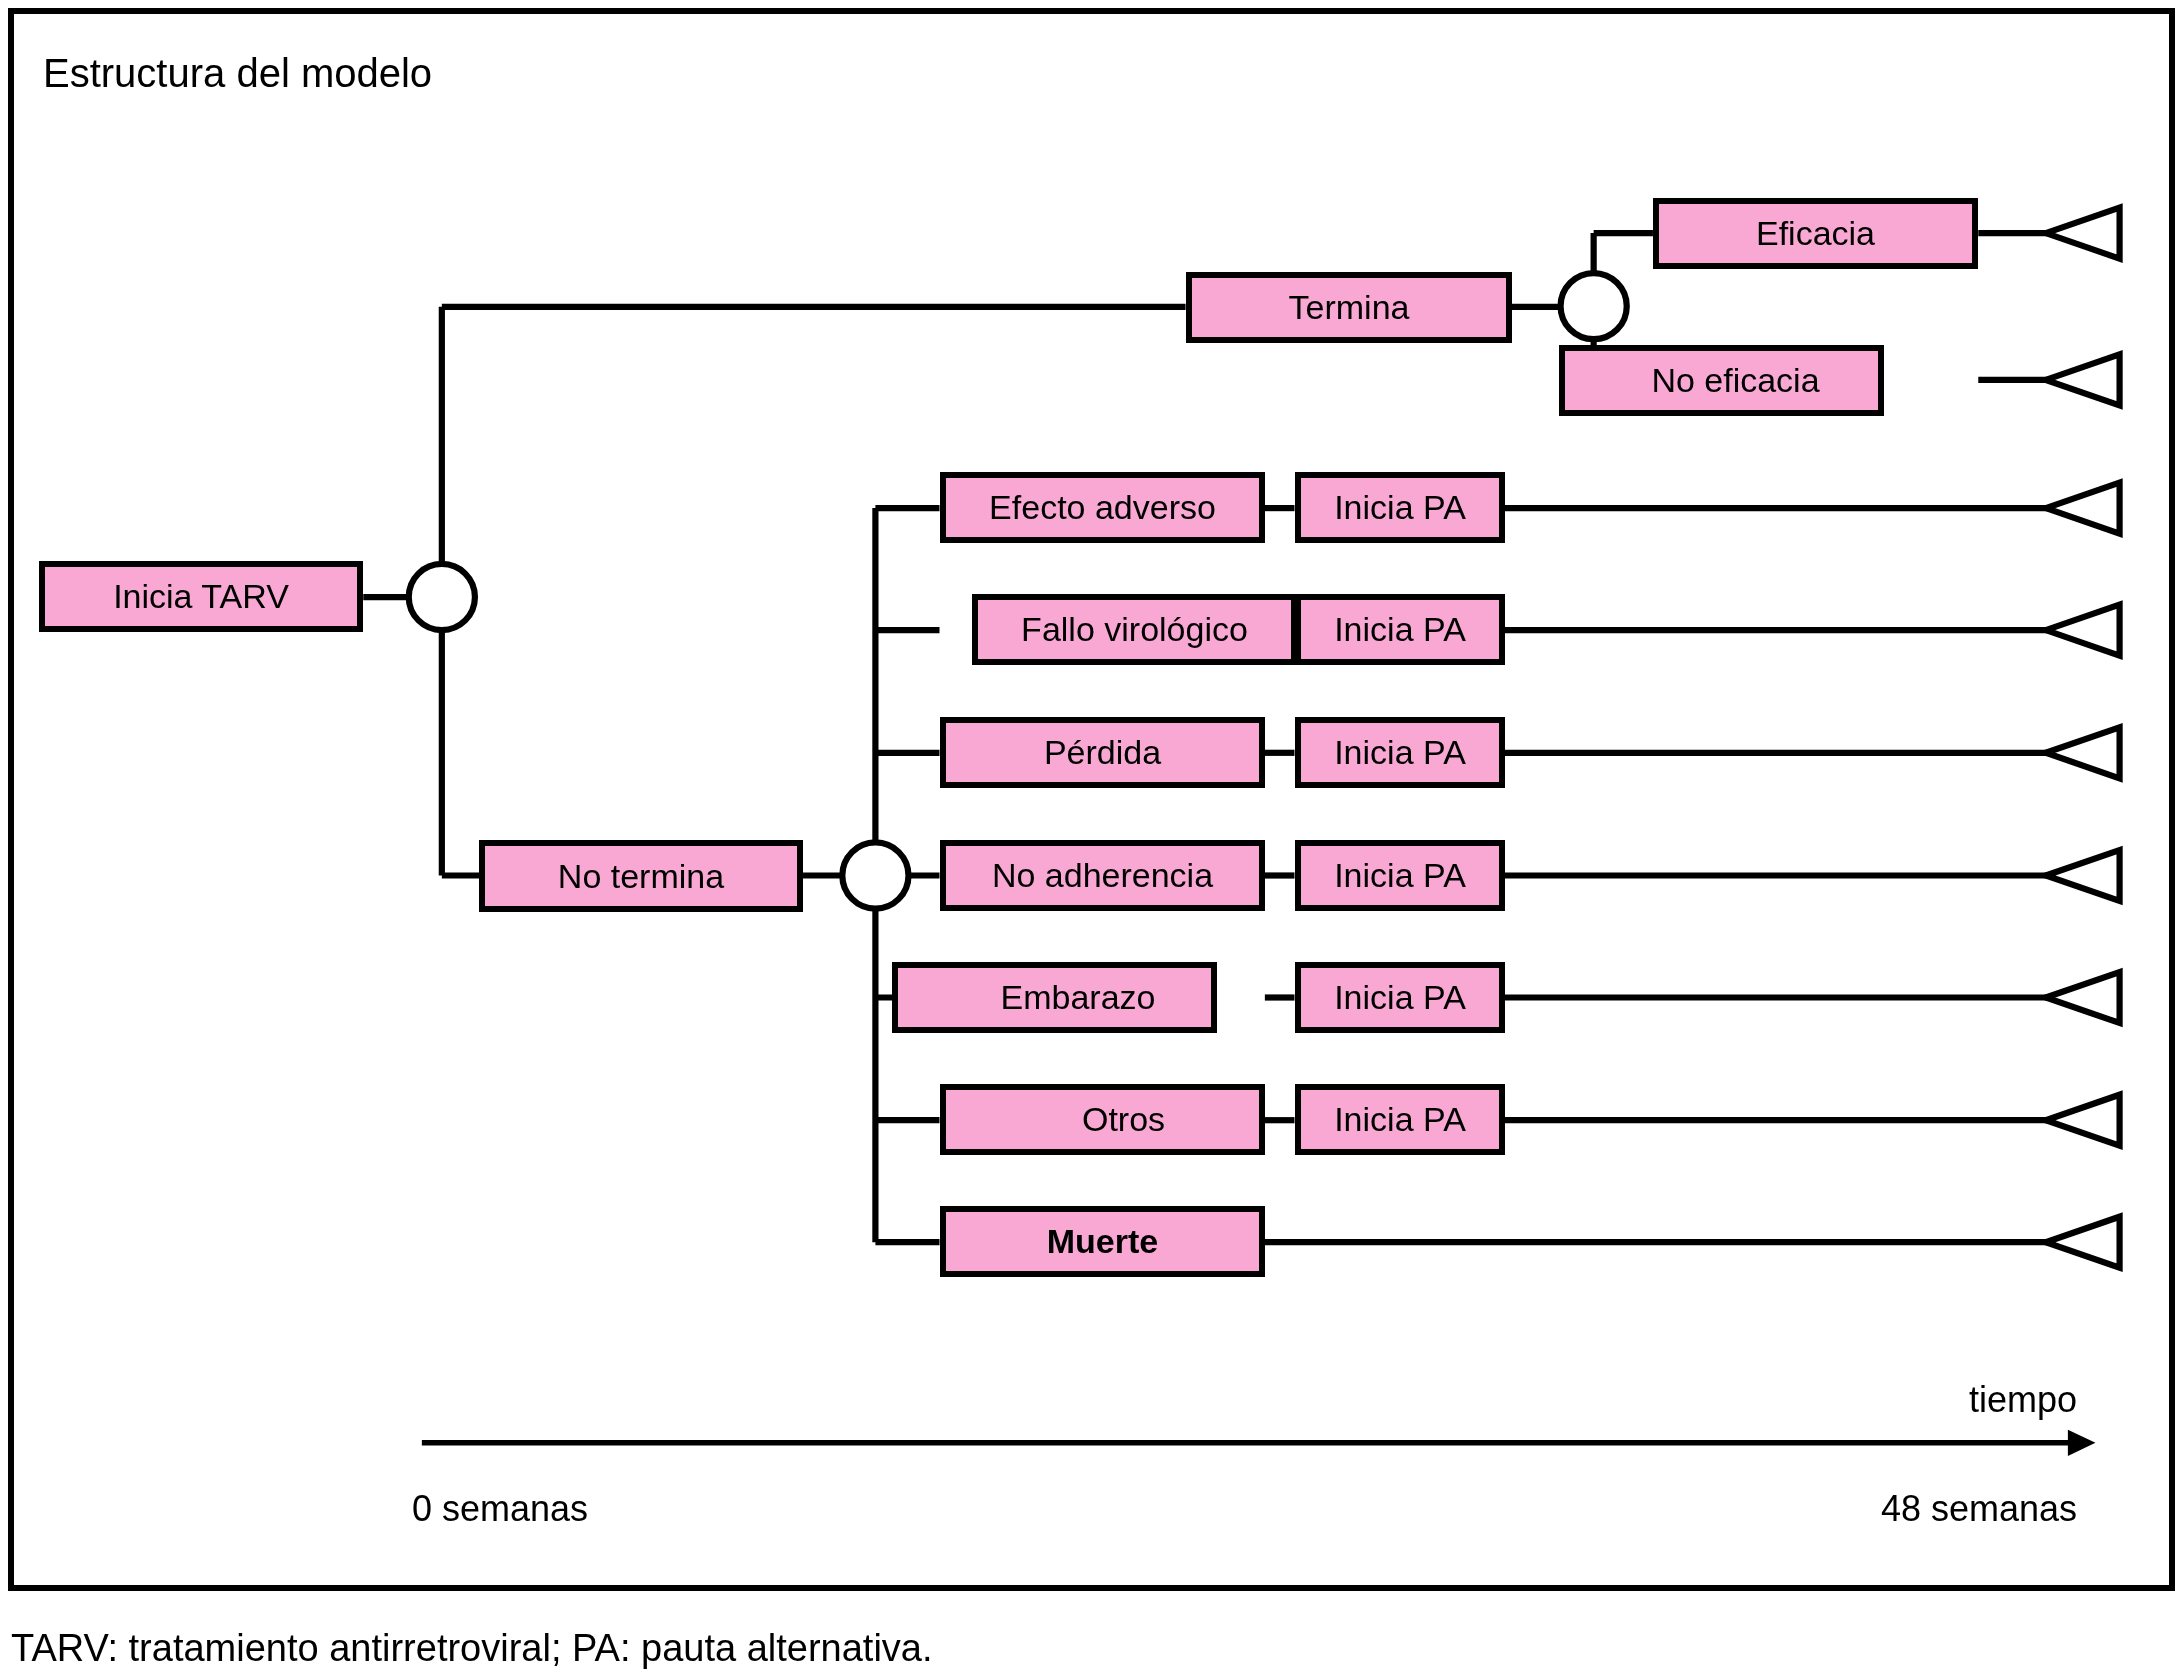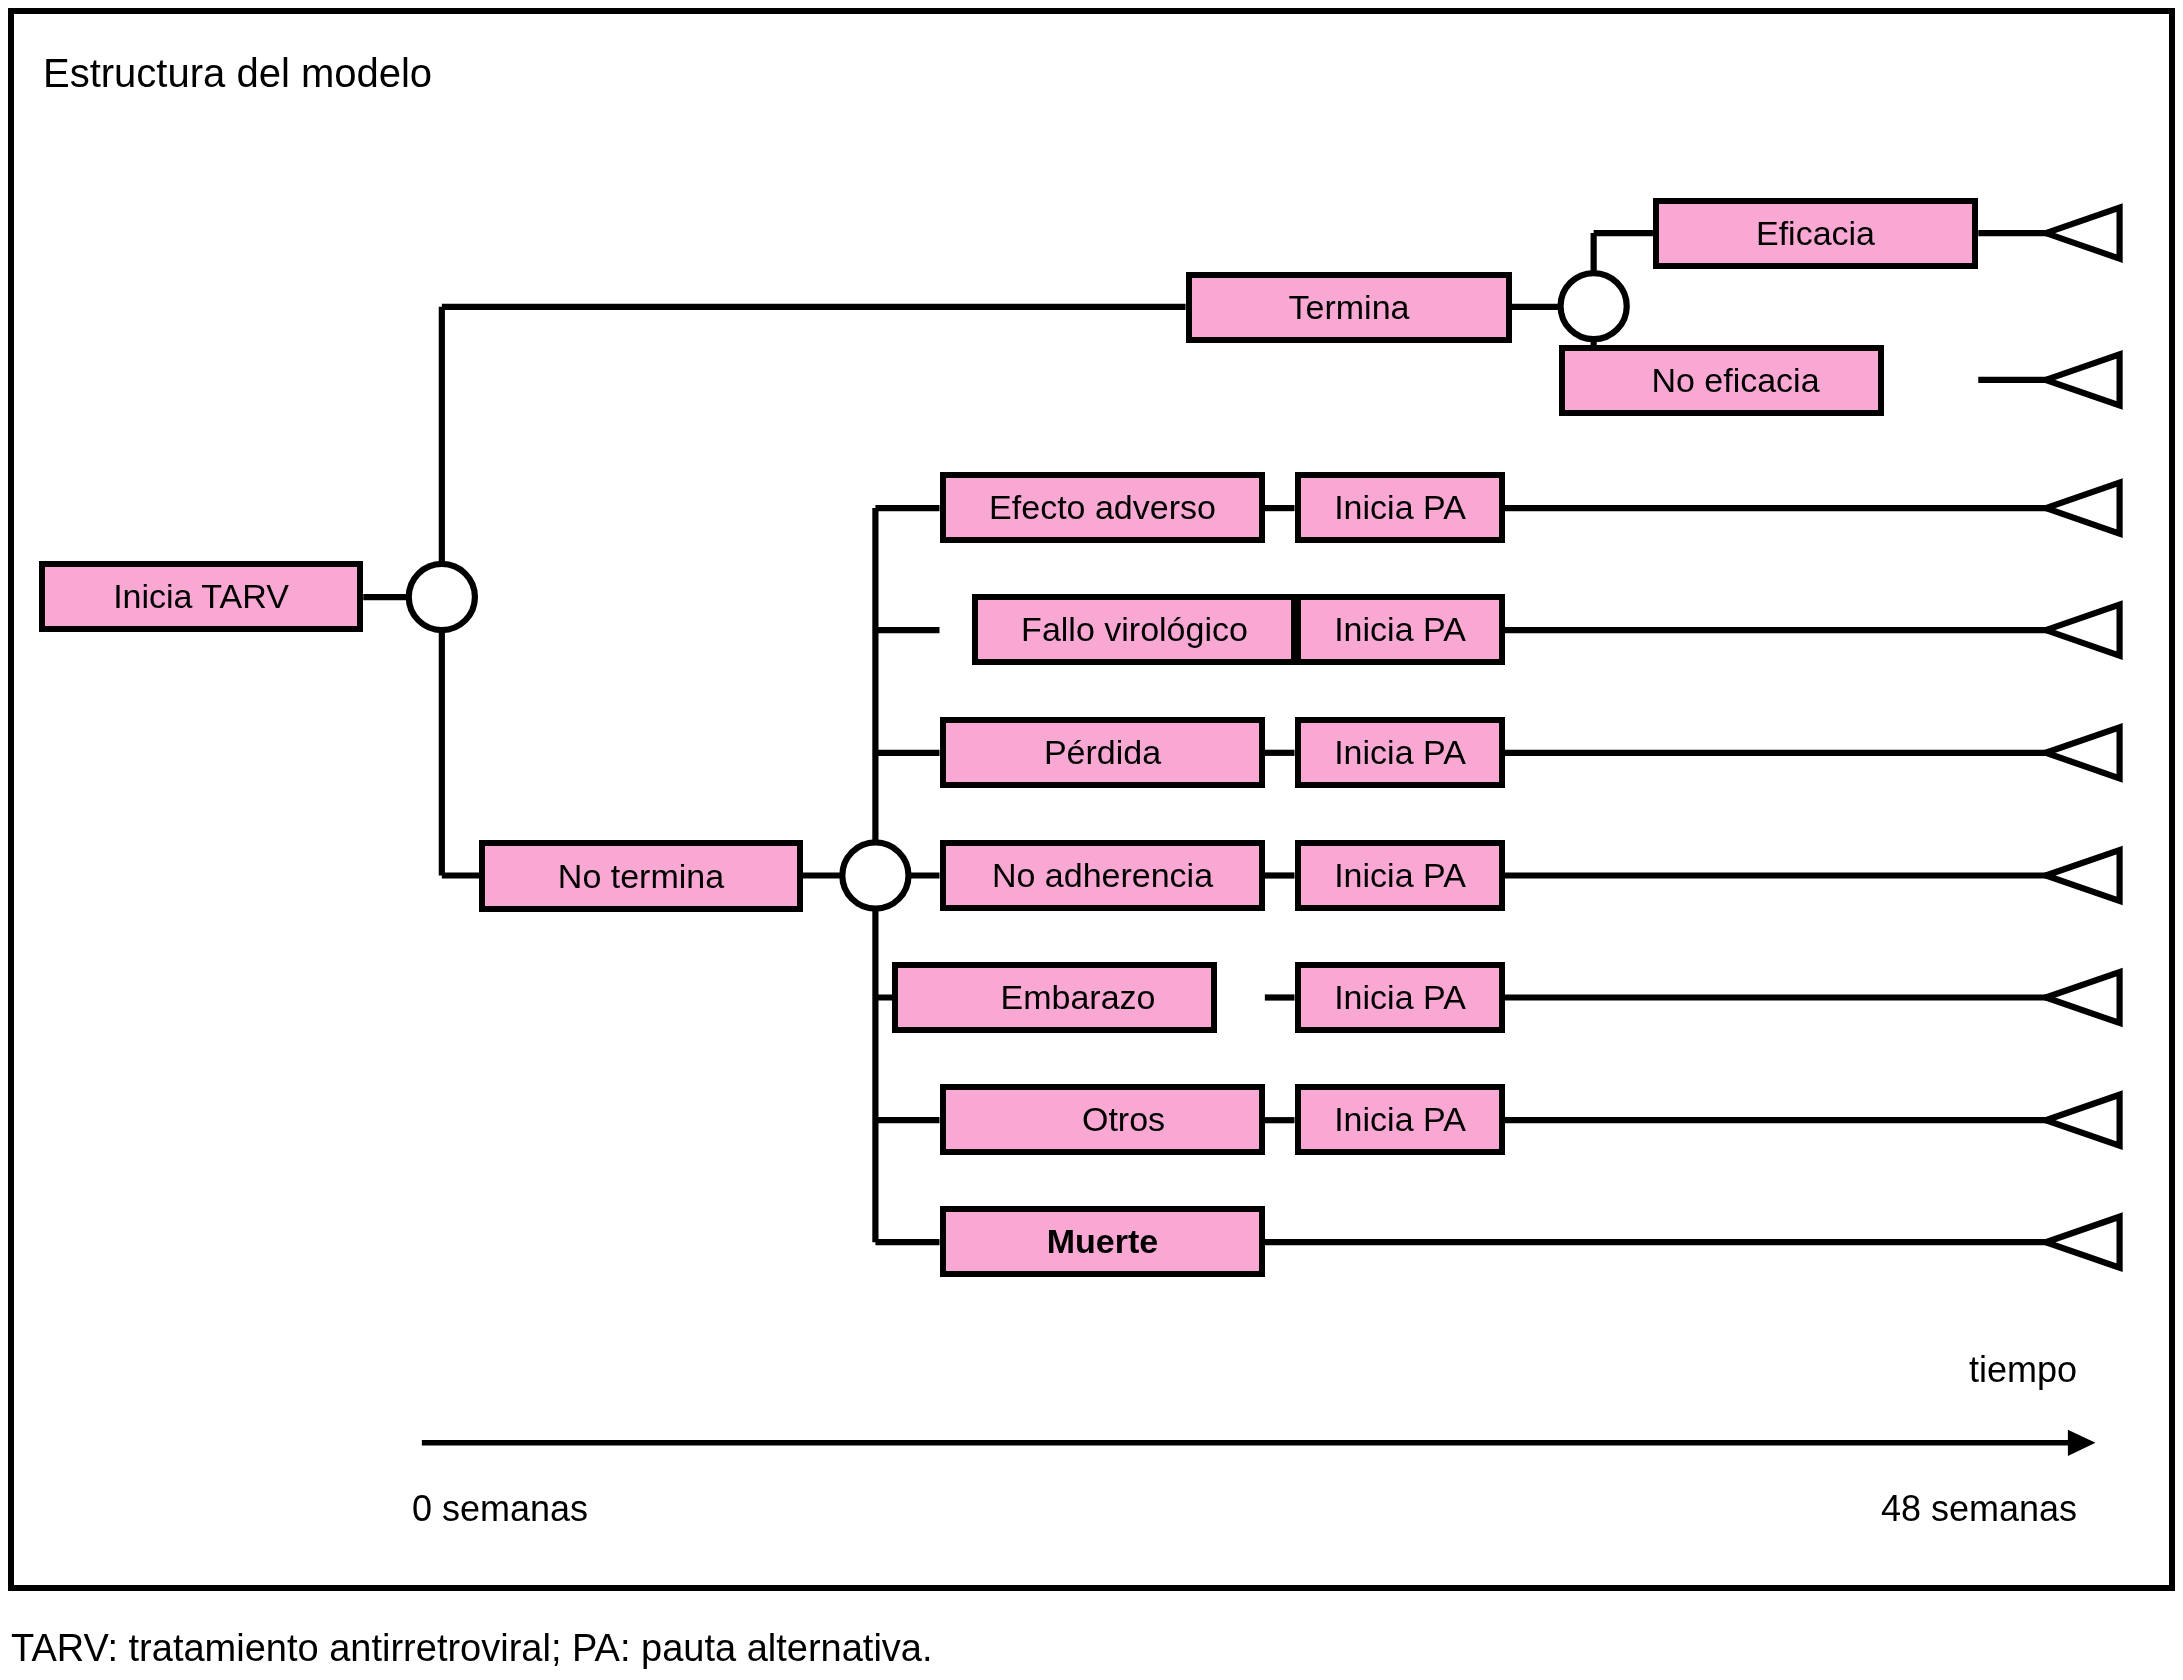--- a/index.html
+++ b/index.html
@@ -167,20 +167,20 @@
   <div class="box pa" style="left:1295px; top:840px;">Inicia PA</div>
 
   <div class="box wide" style="left:892px; top:962px;padding-left:47px;">Embarazo</div>
   <div class="box pa" style="left:1295px; top:962px;">Inicia PA</div>
 
   <div class="box wide" style="left:940px; top:1084px;padding-left:42px;">Otros</div>
   <div class="box pa" style="left:1295px; top:1084px;">Inicia PA</div>
 
   <div class="box wide" style="left:940px; top:1206px;font-weight:bold;">Muerte</div>
 
-  <div class="tl-label" style="right:106px; top:1349px;">tiempo</div>
+  <div class="tl-label" style="right:106px; top:1379px;">tiempo</div>
   <div class="tl-label" style="left:412px; top:1488px;">0 semanas</div>
   <div class="tl-label" style="right:106px; top:1488px;">48 semanas</div>
 
   <div class="footnote">TARV: tratamiento antirretroviral; PA: pauta alternativa.</div>
 
 </div>
 
 
 </body></html>

